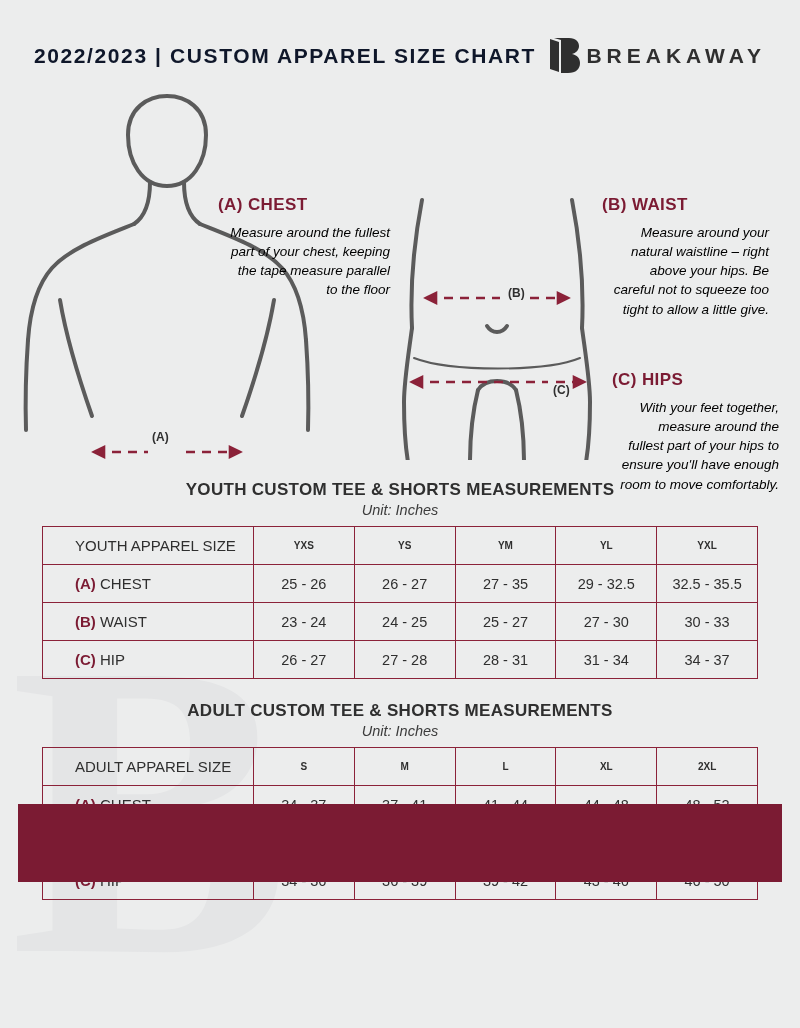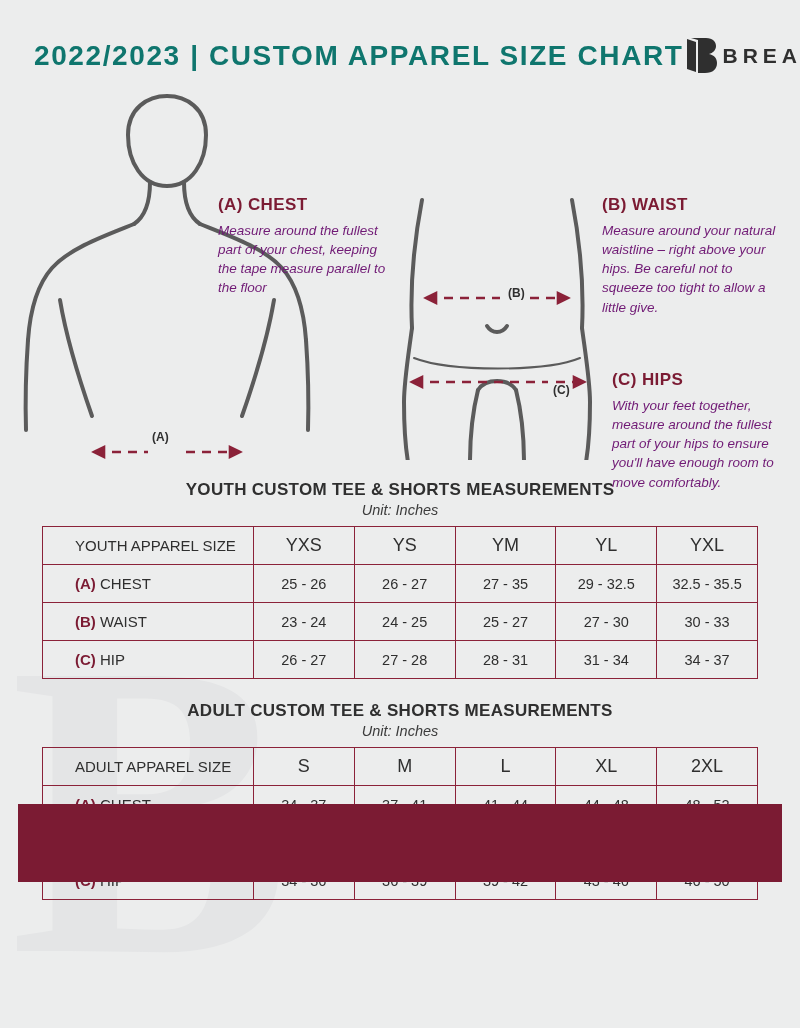--- a/index.html
+++ b/index.html
@@ -31,24 +31,24 @@
   .page { position: relative; z-index: 1; }
 
   
   .header {
     display: flex;
     align-items: center;
     justify-content: space-between;
     padding: 36px 34px 10px 34px;
   }
   .header-title {
-    font-size: 28px;
+    font-size: 21px;
     font-weight: bold;
     letter-spacing: 1.6px;
-    color: #0f766e;
+    color: #0f172a;
     white-space: nowrap;
   }
   .brand {
     display: flex;
     align-items: center;
     gap: 5px;
   }
   .brand-mark {
     width: 34px;
     height: 40px;
@@ -74,25 +74,26 @@
     width: 175px;
   }
   .callout h3 {
     margin: 0 0 6px 0;
     font-size: 17px;
     font-weight: bold;
     color: #7b1b33;
     letter-spacing: 0.4px;
   }
   .callout p {
-    margin: 0;
+    margin: 8px;
     font-size: 13.5px;
     line-height: 1.42;
     font-style: italic;
-    color: #701a75;
+    color: #000000;
+    text-align: right;
   }
   #callout-chest { left: 218px; top: 105px; width: 180px; }
   #callout-waist { left: 602px; top: 105px; width: 175px; }
   #callout-hips  { left: 612px; top: 280px; width: 175px; }
 
   .meas-label {
     position: absolute;
     font-size: 12px;
     font-weight: bold;
     color: #2f2f2f;
@@ -125,22 +126,22 @@
   }
   table th, table td {
     border: 1px solid #8b2239;
     height: 38px;
     font-size: 14.5px;
     color: #2f2f2f;
     text-align: center;
     font-weight: normal;
   }
   thead th {
-    font-weight: normal;
-    font-size: 18px;
+    font-weight: bold;
+    font-size: 10px;
   }
   thead th.rowhead, tbody td.rowhead {
     text-align: left;
     padding-left: 32px;
     font-weight: normal;
     font-size: 15px;
   }
   thead th.rowhead { font-weight: normal; }
   tbody td.rowhead .tag { color: #7b1b33; font-weight: bold; }
   col.c0 { width: 29.5%; }

